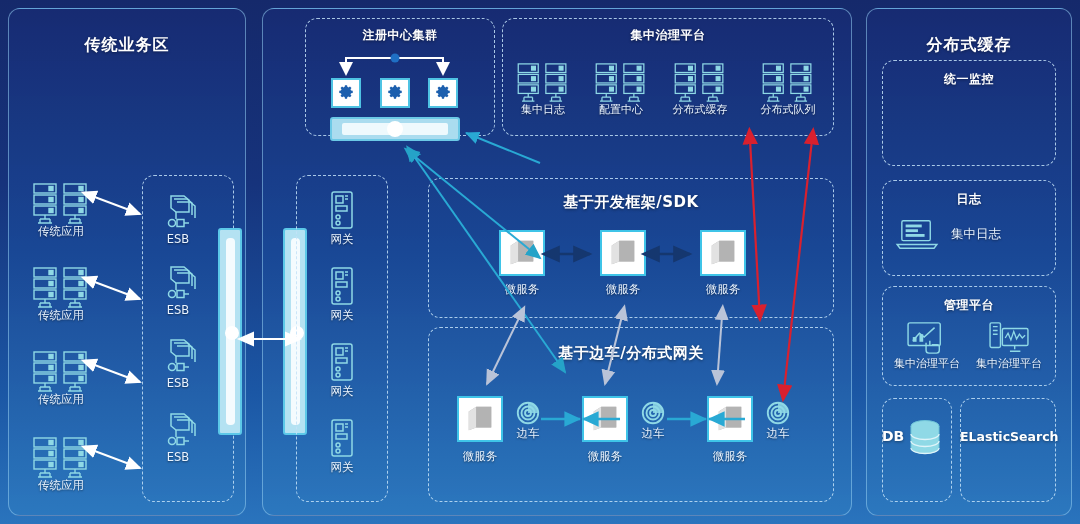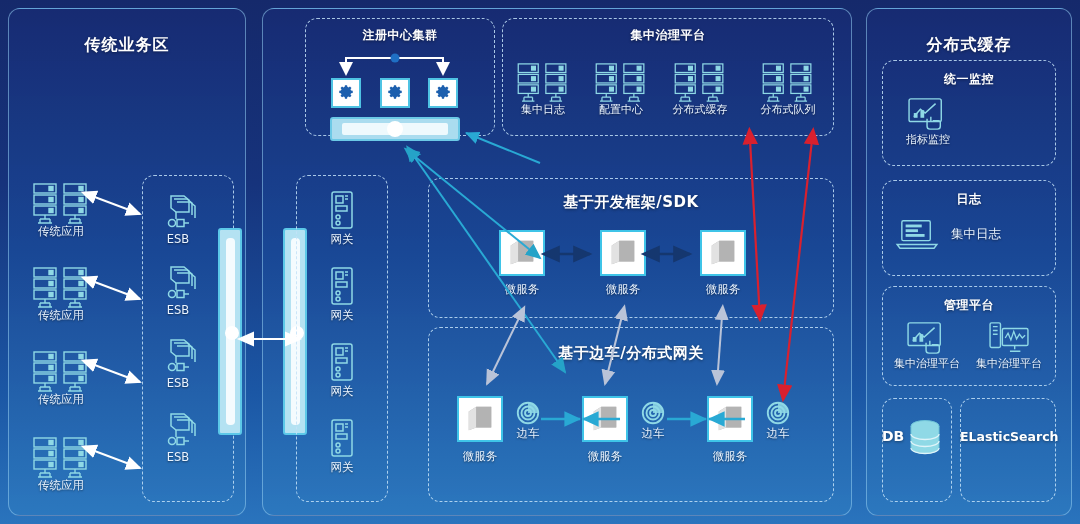--- a/index.html
+++ b/index.html
@@ -573,33 +573,20 @@
     <div class="cap">边车</div>
   </div>
 
   <div class="panel" style="left:866px; top:8px; width:206px; height:508px;">
     <div class="panel-title">分布式缓存</div>
   </div>
 
   <div class="dashed" style="left:882px; top:60px; width:174px; height:106px;">
     <div class="grp-title" style="top:10px;">统一监控</div>
   </div>
-  <div class="node" style="left:888px; top:96px; width:80px;">
-    <svg width="44" height="36" viewBox="0 0 46 38">
-      <g stroke="#8fd9e6" stroke-width="1.5" fill="none">
-        <rect x="3" y="3" width="34" height="24" rx="2"></rect>
-        <path d="M8 22 L15 14 L20 18 L31 8" stroke-width="1.6"></path>
-        <rect x="8" y="18" width="4" height="5" fill="#8fd9e6" stroke="none"></rect>
-        <rect x="15" y="15" width="4" height="8" fill="#8fd9e6" stroke="none"></rect>
-        <path d="M22 24 v8 q0 3 3 3 h8 q3 0 3-3 v-4 q0-2-2-2 h-6"></path>
-        <path d="M26 27 v-5"></path>
-      </g>
-    </svg>
-    <div class="cap cap-sm">指标监控</div>
-  </div>
 
   <div class="dashed" style="left:882px; top:180px; width:174px; height:96px;">
     <div class="grp-title" style="top:10px;">日志</div>
   </div>
   <div style="position:absolute; left:895px; top:216px; width:150px; display:flex; align-items:center; gap:12px;">
     <svg width="44" height="36" viewBox="0 0 46 38">
       <g stroke="#8fd9e6" stroke-width="1.5" fill="none">
         <rect x="7" y="5" width="30" height="21" rx="1.5"></rect>
         <rect x="11" y="9" width="17" height="3" fill="#8fd9e6" stroke="none"></rect>
         <rect x="11" y="14" width="13" height="3" fill="#8fd9e6" stroke="none"></rect>

